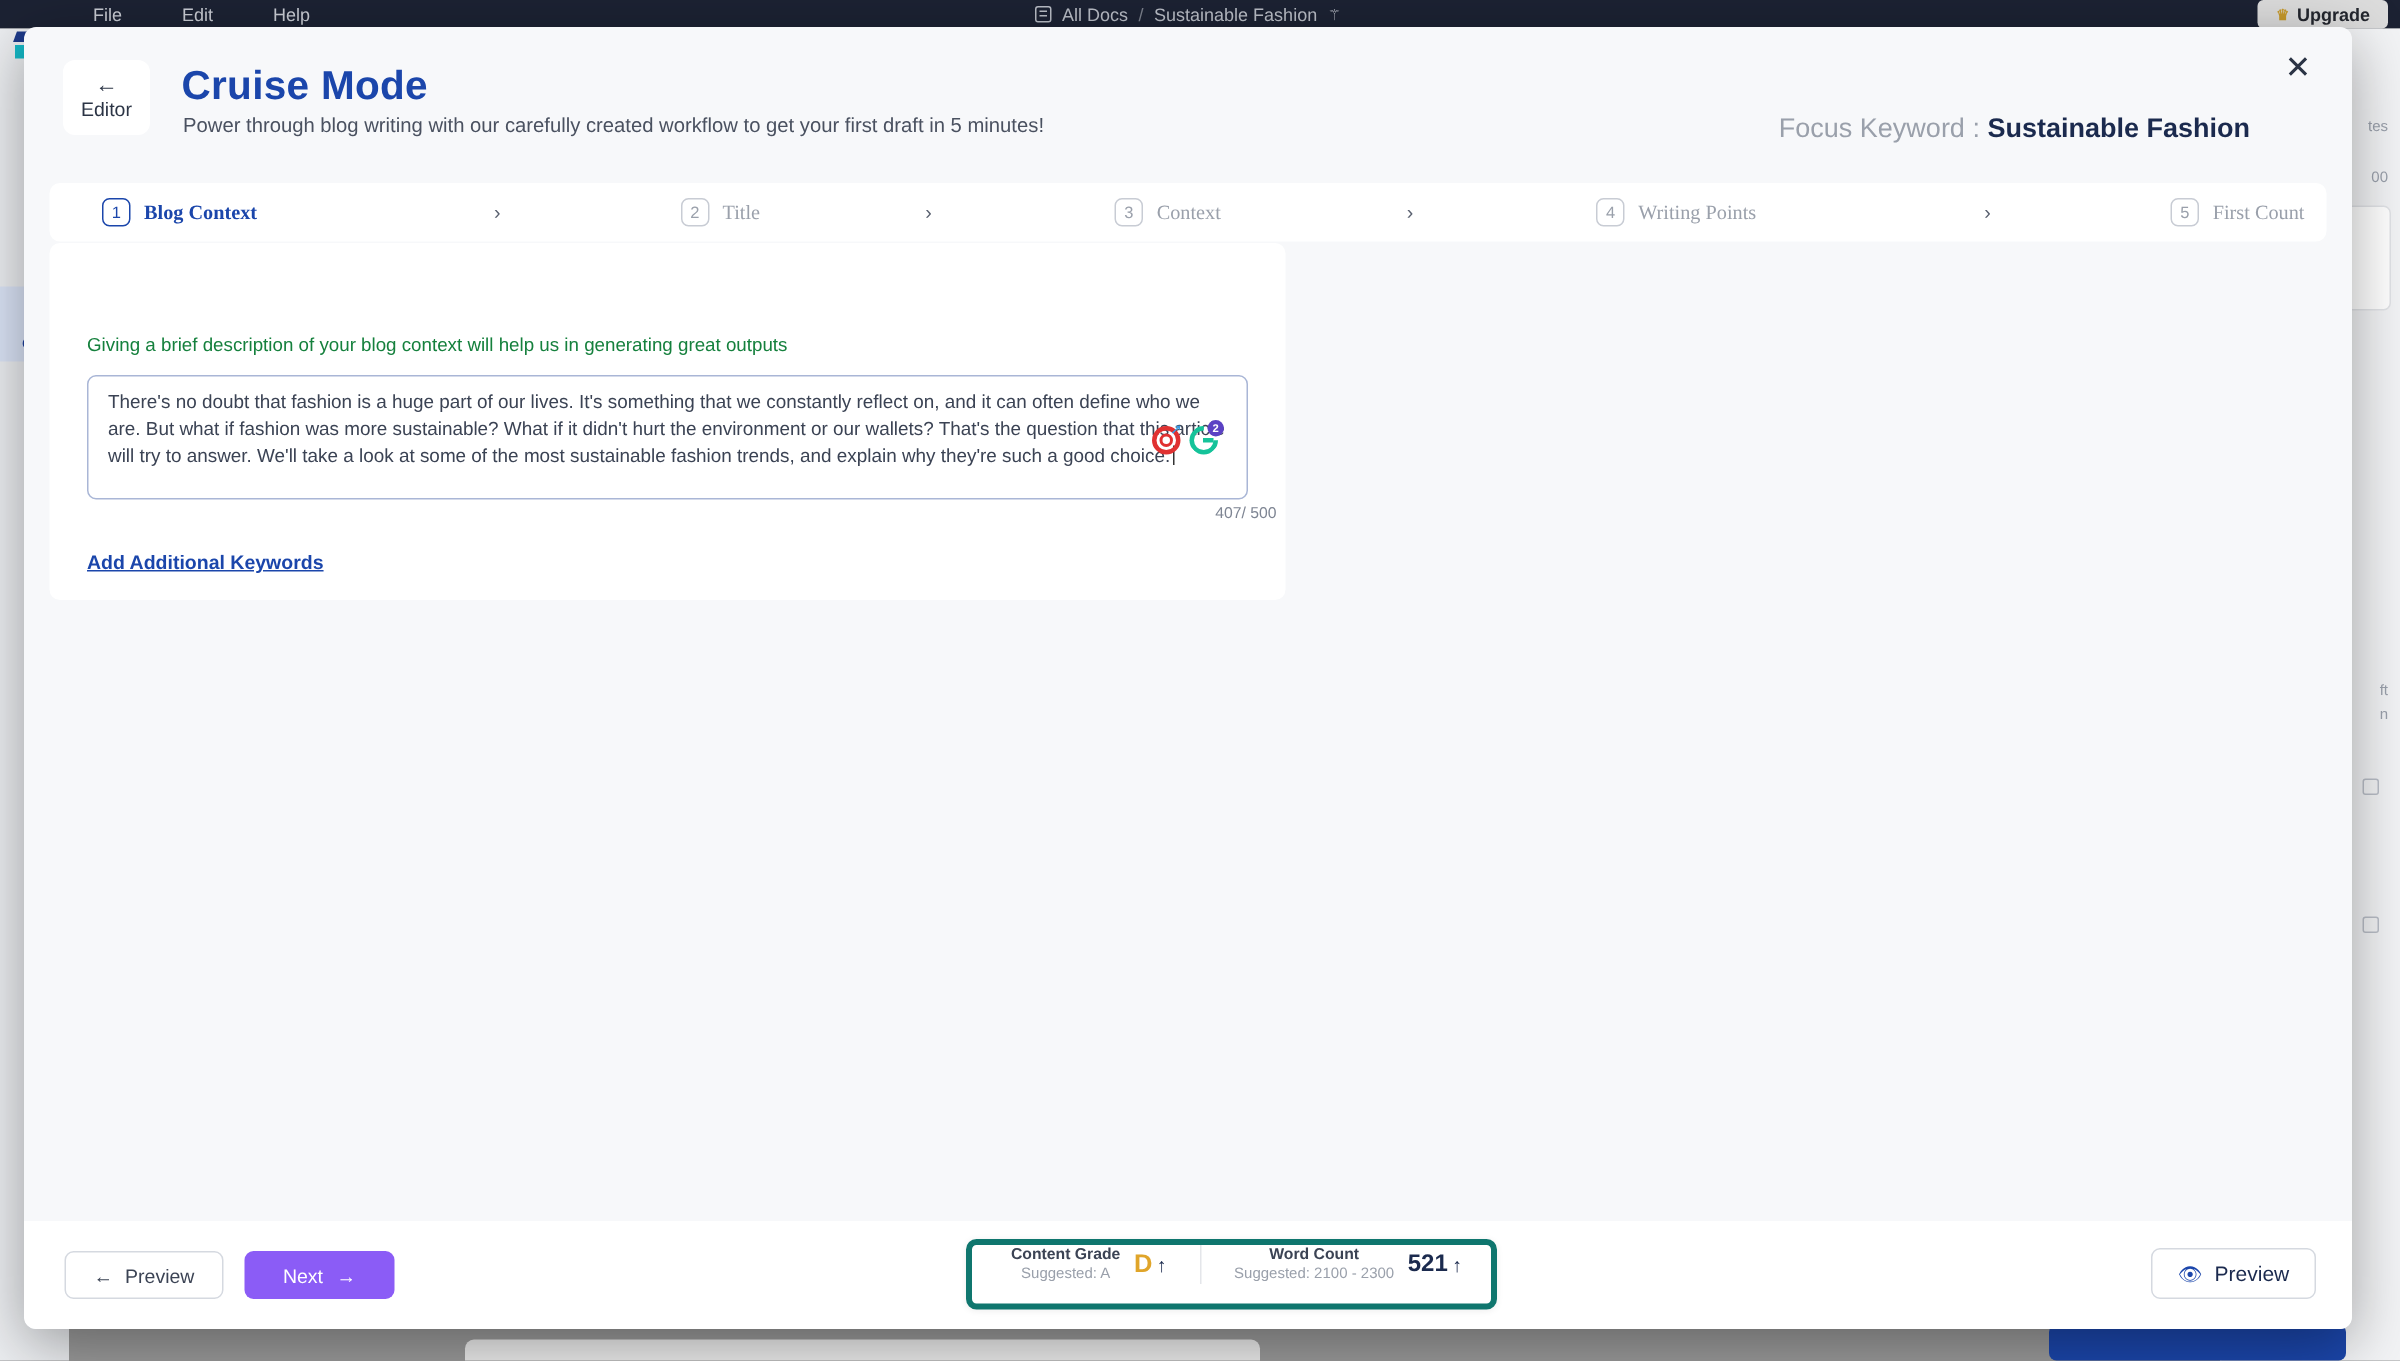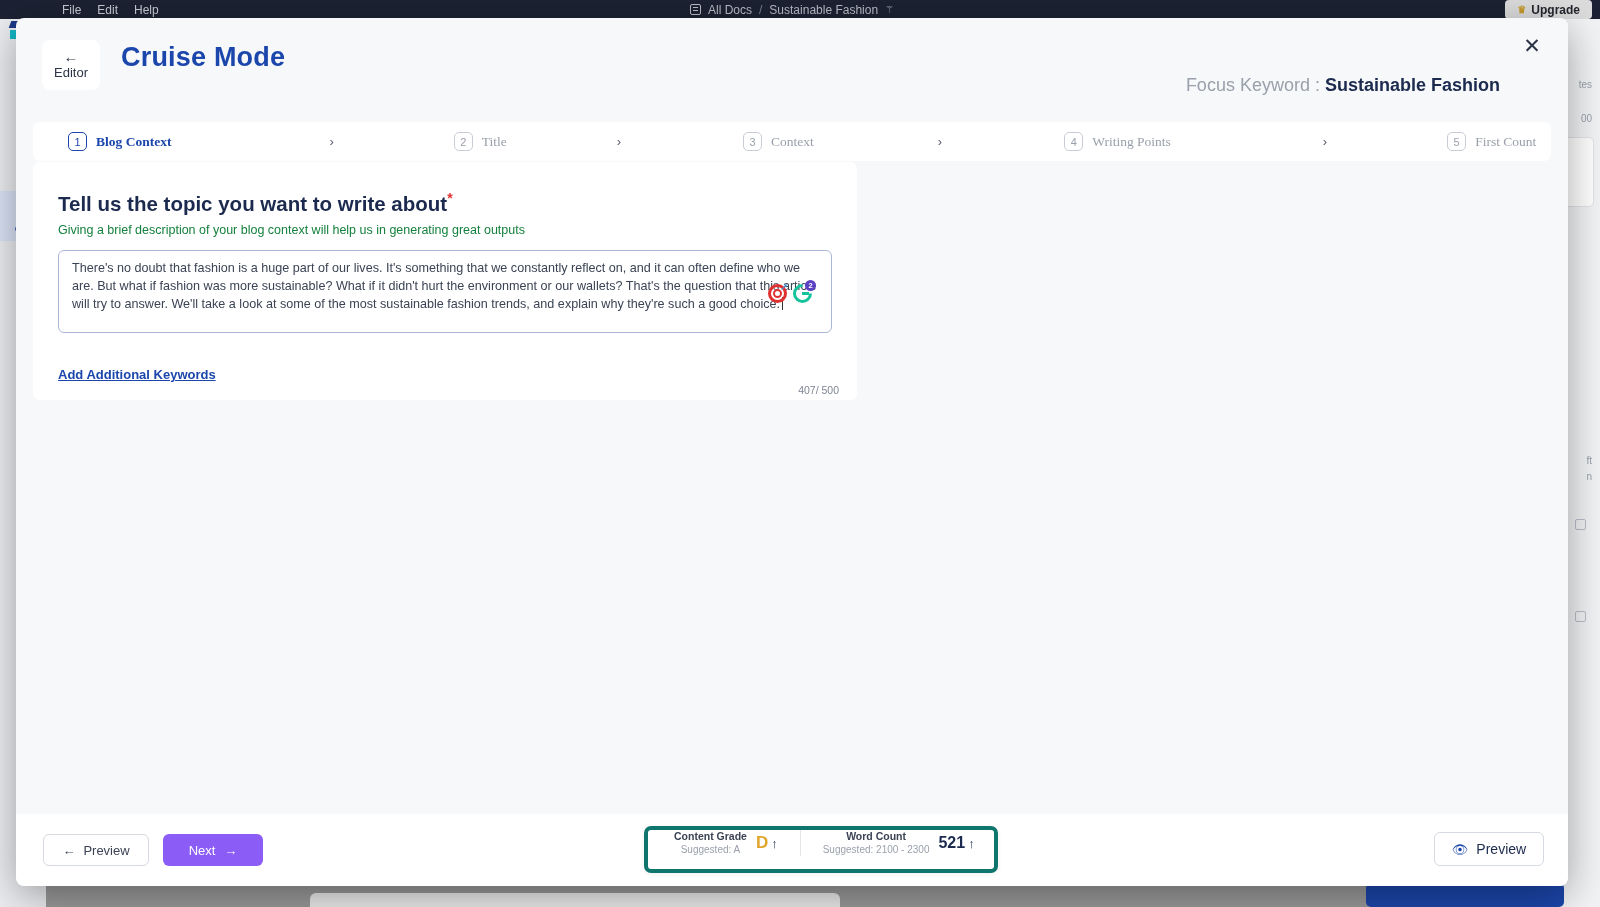--- a/index.html
+++ b/index.html
@@ -11,21 +11,21 @@
   }
 
   
   #app-bg { position: absolute; inset: 0; background: #8f8f8f; }
 
   #topbar {
     position: absolute; top: 0; left: 0; width: 1600px; height: 19px;
     background: #1c2233; display: flex; align-items: center;
     color: #c9ccd4; font-size: 12px;
   }
-  .menu-group { display: flex; gap: 16px; margin-left: 62px; }
+  .menu-group { display: flex; gap: 40px; margin-left: 62px; }
   .menu-item { color: #c9ccd4; font-size: 12px; }
   .breadcrumbs {
     position: absolute; left: 690px; top: 0; height: 19px;
     display: flex; align-items: center; gap: 7px; color: #b9bdc6; font-size: 12px;
   }
   .crumb-sep { color: #7b808c; }
   .doc-icon {
     width: 11px; height: 11px; border: 1px solid #b9bdc6; border-radius: 2px;
     display: inline-block; position: relative;
   }
@@ -188,21 +188,21 @@
   }
   .ic-gram .gbar {
     position: absolute; right: 3px; top: 8px; width: 7px; height: 3px; background: #15c39a;
   }
   .ic-gram .gbadge {
     position: absolute; right: -4px; top: -4px; width: 11px; height: 11px;
     background: #5b42c4; color: #fff; border-radius: 50%;
     font-size: 7.5px; line-height: 11px; text-align: center; font-weight: bold;
   }
   #ta-count {
-    position: absolute; right: 18px; top: 174px; font-size: 10.5px; color: #7e8593; margin-top: 48px;
+    position: absolute; right: 6px; top: 174px; font-size: 10.5px; color: #7e8593;
   }
   #add-keywords {
     position: absolute; left: 25px; top: 205px;
     font-size: 13px; font-weight: bold; color: #1b46ab;
     text-decoration: underline; cursor: pointer;
   }
 
   
   #footer {
     position: absolute; left: 0; bottom: 0; width: 1552px; height: 72px;
@@ -299,20 +299,21 @@
 </div>
 
 <div id="modal">
 
   <div id="modal-header">
     <button id="editor-back">
       <span class="ebk-arrow">←</span>
       <span class="ebk-label">Editor</span>
     </button>
     <div id="cruise-title">Cruise Mode</div>
+    <div id="cruise-sub">Power through blog writing with our carefully created workflow to get your first draft in 5 minutes!</div>
     <div id="focus-keyword">
       <span>Focus Keyword :</span>
       <b>Sustainable Fashion</b>
     </div>
     <button id="close-btn">✕</button>
   </div>
 
   <div id="stepper">
     <div class="step active" style="margin-left:35px">
       <span class="step-num">1</span>
@@ -334,23 +335,20 @@
       <span class="step-label">Writing Points</span>
     </div>
     <span class="step-sep" style="margin-left:152px">›</span>
     <div class="step" style="margin-left:120px">
       <span class="step-num">5</span>
       <span class="step-label">First Count</span>
     </div>
   </div>
 
   <div id="body-card">
-    <div id="q-title">
-      <span>Tell us the topic you want to write about</span><span class="req">*</span>
-    </div>
     <div id="q-sub">Giving a brief description of your blog context will help us in generating great outputs</div>
 
     <div id="ta-wrap">
       <div id="ta-text">
         <span>There's no doubt that fashion is a huge part of our lives. It's something that we constantly reflect on, and it can often define who we are. But what if fashion was more sustainable? What if it didn't hurt the environment or our wallets? That's the question that this article will try to answer. We'll take a look at some of the most sustainable fashion trends, and explain why they're such a good choice.</span><span id="ta-caret"></span>
       </div>
       <div id="ta-icons">
         <div class="ic-target">
           <div class="ring"></div>
             <div class="ring2"></div>

